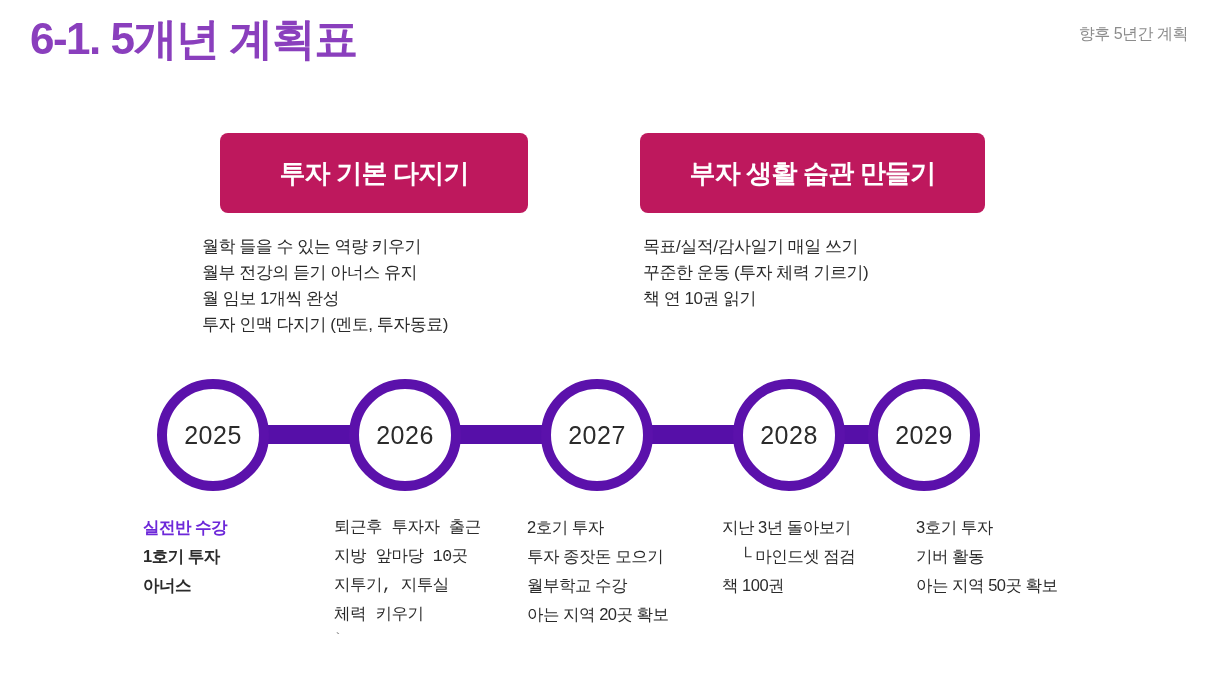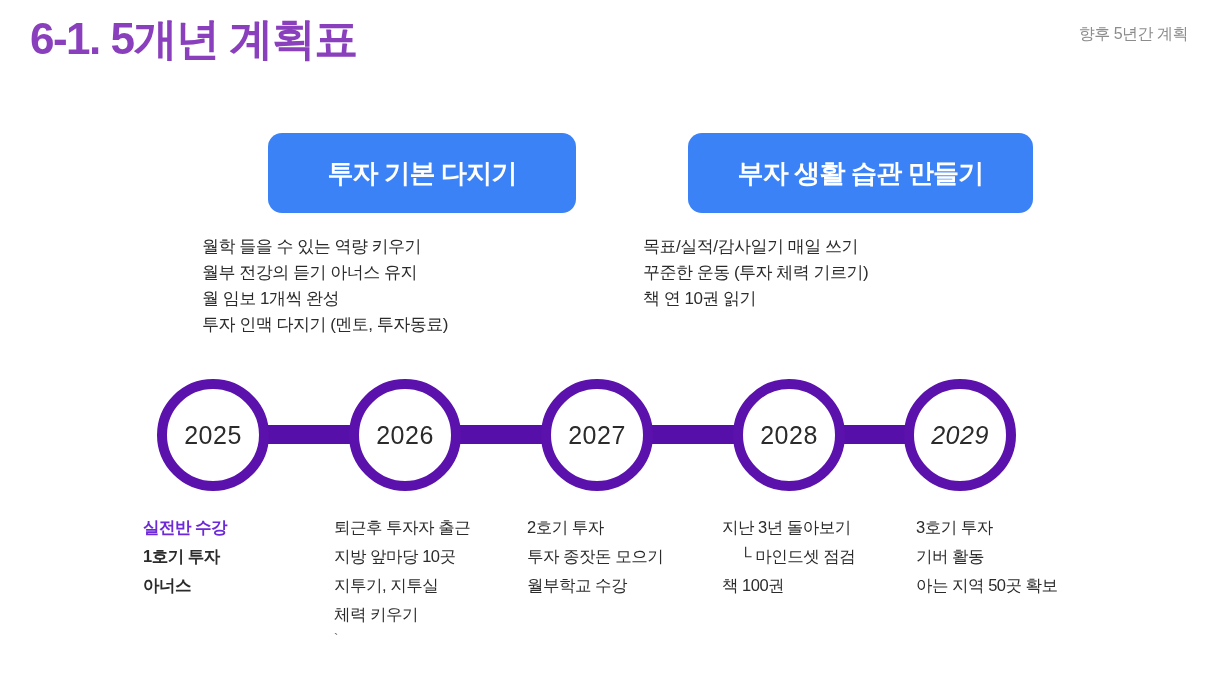--- a/index.html
+++ b/index.html
@@ -41,31 +41,30 @@
     font-size: 16px;
     font-weight: 400;
     letter-spacing: -0.5px;
     color: #8c8c8c;
     white-space: nowrap;
   }
 
   
   .banner {
     position: absolute;
-    background: #3b82f6;
-    border-radius: 14px;
+    background: #be185d;
+    border-radius: 8px;
     color: #ffffff;
     font-size: 26px;
     font-weight: 700;
     letter-spacing: -0.8px;
     display: flex;
     align-items: center;
     justify-content: center;
     white-space: nowrap;
-    margin-left: 48px;
   }
   .banner-1 {
     left: 220px;
     top: 133px;
     width: 308px;
     height: 80px;
   }
   .banner-2 {
     left: 640px;
     top: 133px;
@@ -174,41 +173,42 @@
   <div class="timeline">
     <div class="connector" style="left:268px; width:90px;"></div>
     <div class="connector" style="left:460px; width:90px;"></div>
     <div class="connector" style="left:652px; width:90px;"></div>
     <div class="connector" style="left:844px; width:78px;"></div>
 
     <div class="node" style="left:157px;">2025</div>
     <div class="node" style="left:349px;">2026</div>
     <div class="node" style="left:541px;">2027</div>
     <div class="node" style="left:733px;">2028</div>
-    <div class="node" style="left:904px;font-style:italic;">2029</div>
+    <div class="node" style="left:868px;">2029</div>
   </div>
 
   <div class="year-col" style="left:143px; width:190px;">
     <div class="item red">실전반 수강</div>
     <div class="item bold">1호기 투자</div>
     <div class="item bold">아너스</div>
   </div>
 
-  <div class="year-col" style="left:334px; width:195px;">
+  <div class="year-col" style="left:334px; width:195px;font-family:Liberation Mono, monospace;">
     <div class="item">퇴근후 투자자 출근</div>
     <div class="item">지방 앞마당 10곳</div>
     <div class="item">지투기, 지투실</div>
     <div class="item">체력 키우기</div>
     <div class="item tick">`</div>
   </div>
 
   <div class="year-col" style="left:527px; width:205px;">
     <div class="item">2호기 투자</div>
     <div class="item">투자 종잣돈 모으기</div>
     <div class="item">월부학교 수강</div>
+    <div class="item">아는 지역 20곳 확보</div>
   </div>
 
   <div class="year-col" style="left:722px; width:205px;">
     <div class="item">지난 3년 돌아보기</div>
     <div class="item indent">└ 마인드셋 점검</div>
     <div class="item">책 100권</div>
   </div>
 
   <div class="year-col" style="left:916px; width:215px;">
     <div class="item">3호기 투자</div>

